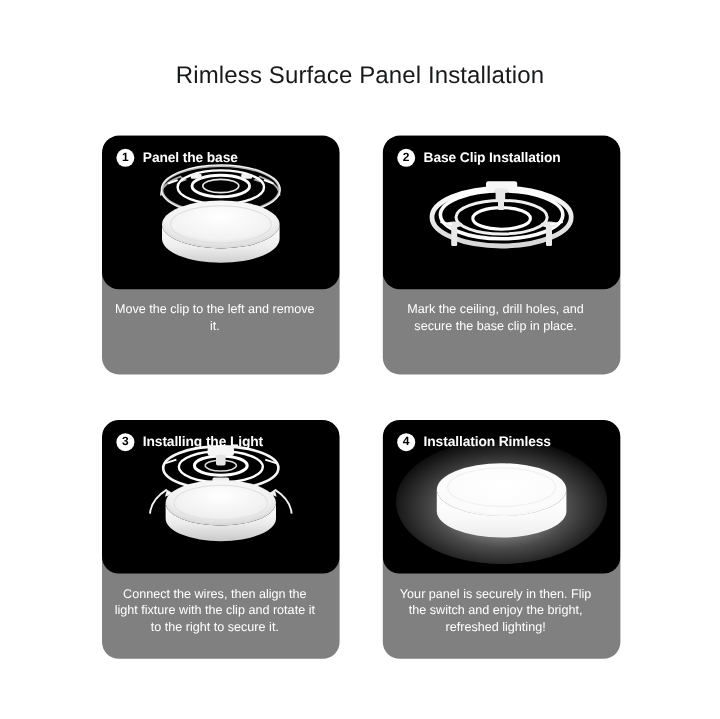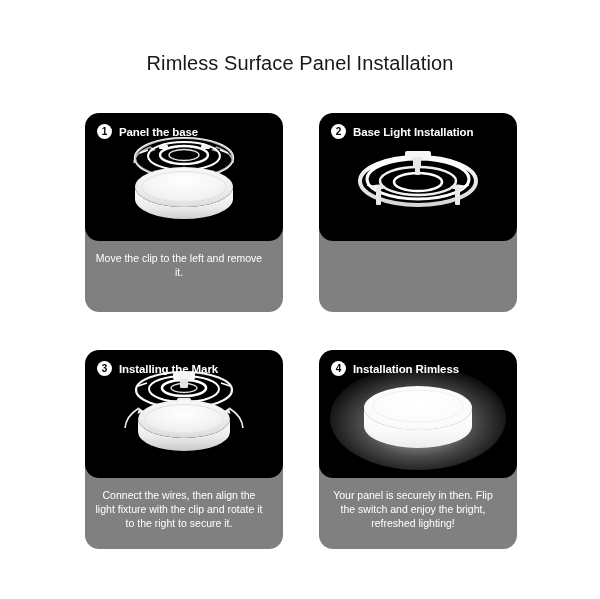--- a/index.html
+++ b/index.html
@@ -187,23 +187,24 @@
               <rect x="57" y="74" width="5" height="18" rx="1"></rect>
               <ellipse cx="59.5" cy="74" rx="7" ry="2.4"></ellipse>
               <rect x="136" y="74" width="5" height="18" rx="1"></rect>
               <ellipse cx="138.5" cy="74" rx="7" ry="2.4"></ellipse>
             </g>
             <path d="M48 72 l10 2 M150 72 l-10 2" stroke="#ffffff" stroke-width="1.6"></path>
           </svg>
         </div>
         <div class="card-head">
           <div class="badge">2</div>
-          <div class="card-title">Base Light Installation</div>
-        </div>
-      </div>
+          <div class="card-title">Base Clip Installation</div>
+        </div>
+      </div>
+      <div class="card-caption">Mark the ceiling, drill holes, and secure the base clip in place.</div>
     </div>
 
     <div class="card">
       <div class="card-media">
         <div class="art">
           <svg viewBox="0 0 198 128" xmlns="http://www.w3.org/2000/svg">
             <defs>
               <radialGradient id="d3" cx="50%" cy="35%" r="65%">
                 <stop offset="0%" stop-color="#ffffff"></stop>
                 <stop offset="72%" stop-color="#f0f0f0"></stop>
@@ -230,21 +231,21 @@
             <path d="M158 78 A46 30 0 0 0 144 58" fill="none" stroke="#f0f0f0" stroke-width="1.6"></path>
             <path d="M144 58 l1.5 6 l-7 -2.5 z" fill="#f0f0f0"></path>
 
             <path d="M53 82 a46 19 0 0 0 92 0 v-13 a46 19 0 0 1 -92 0 z" fill="url(#side3)"></path>
             <ellipse cx="99" cy="69" rx="46" ry="19" fill="url(#d3)"></ellipse>
             <ellipse cx="99" cy="69" rx="39" ry="14.5" fill="none" stroke="#e2e2e2" stroke-width="1"></ellipse>
           </svg>
         </div>
         <div class="card-head">
           <div class="badge">3</div>
-          <div class="card-title">Installing the Mark</div>
+          <div class="card-title">Installing the Light</div>
         </div>
       </div>
       <div class="card-caption">Connect the wires, then align the light fixture with the clip and rotate it to the right to secure it.</div>
     </div>
 
     <div class="card">
       <div class="card-media">
         <div class="art">
           <svg viewBox="0 0 198 128" xmlns="http://www.w3.org/2000/svg">
             <defs>

